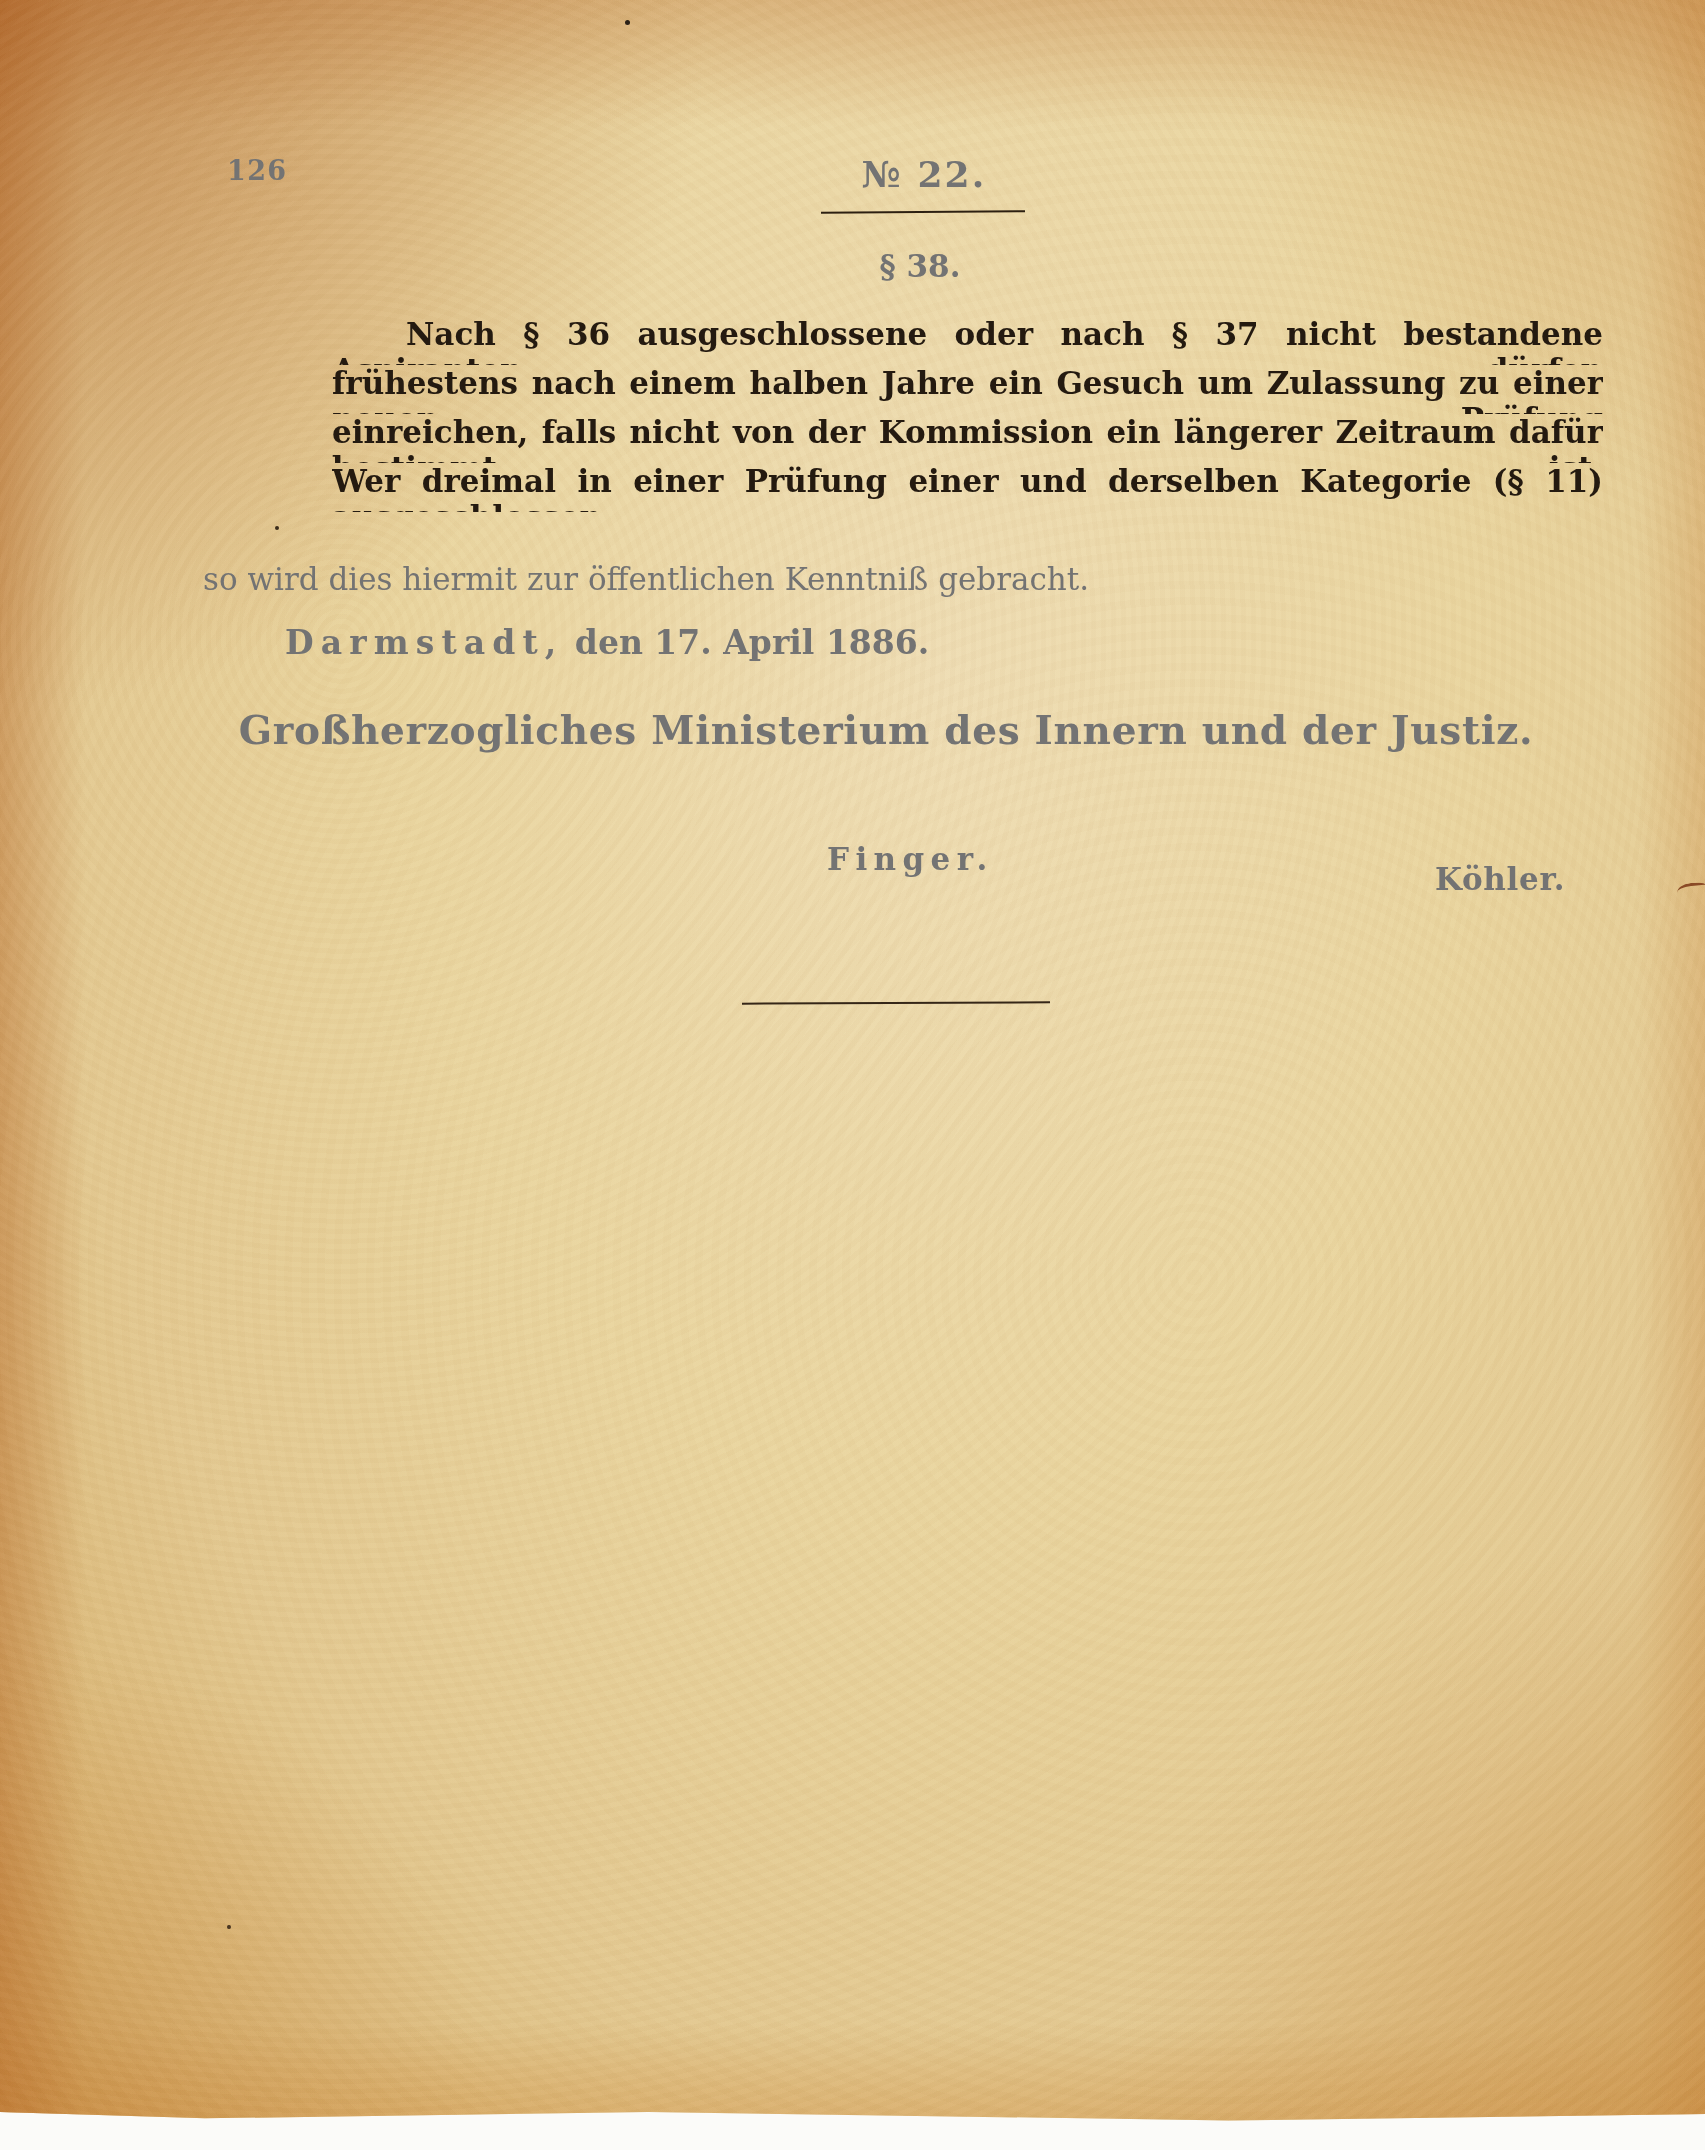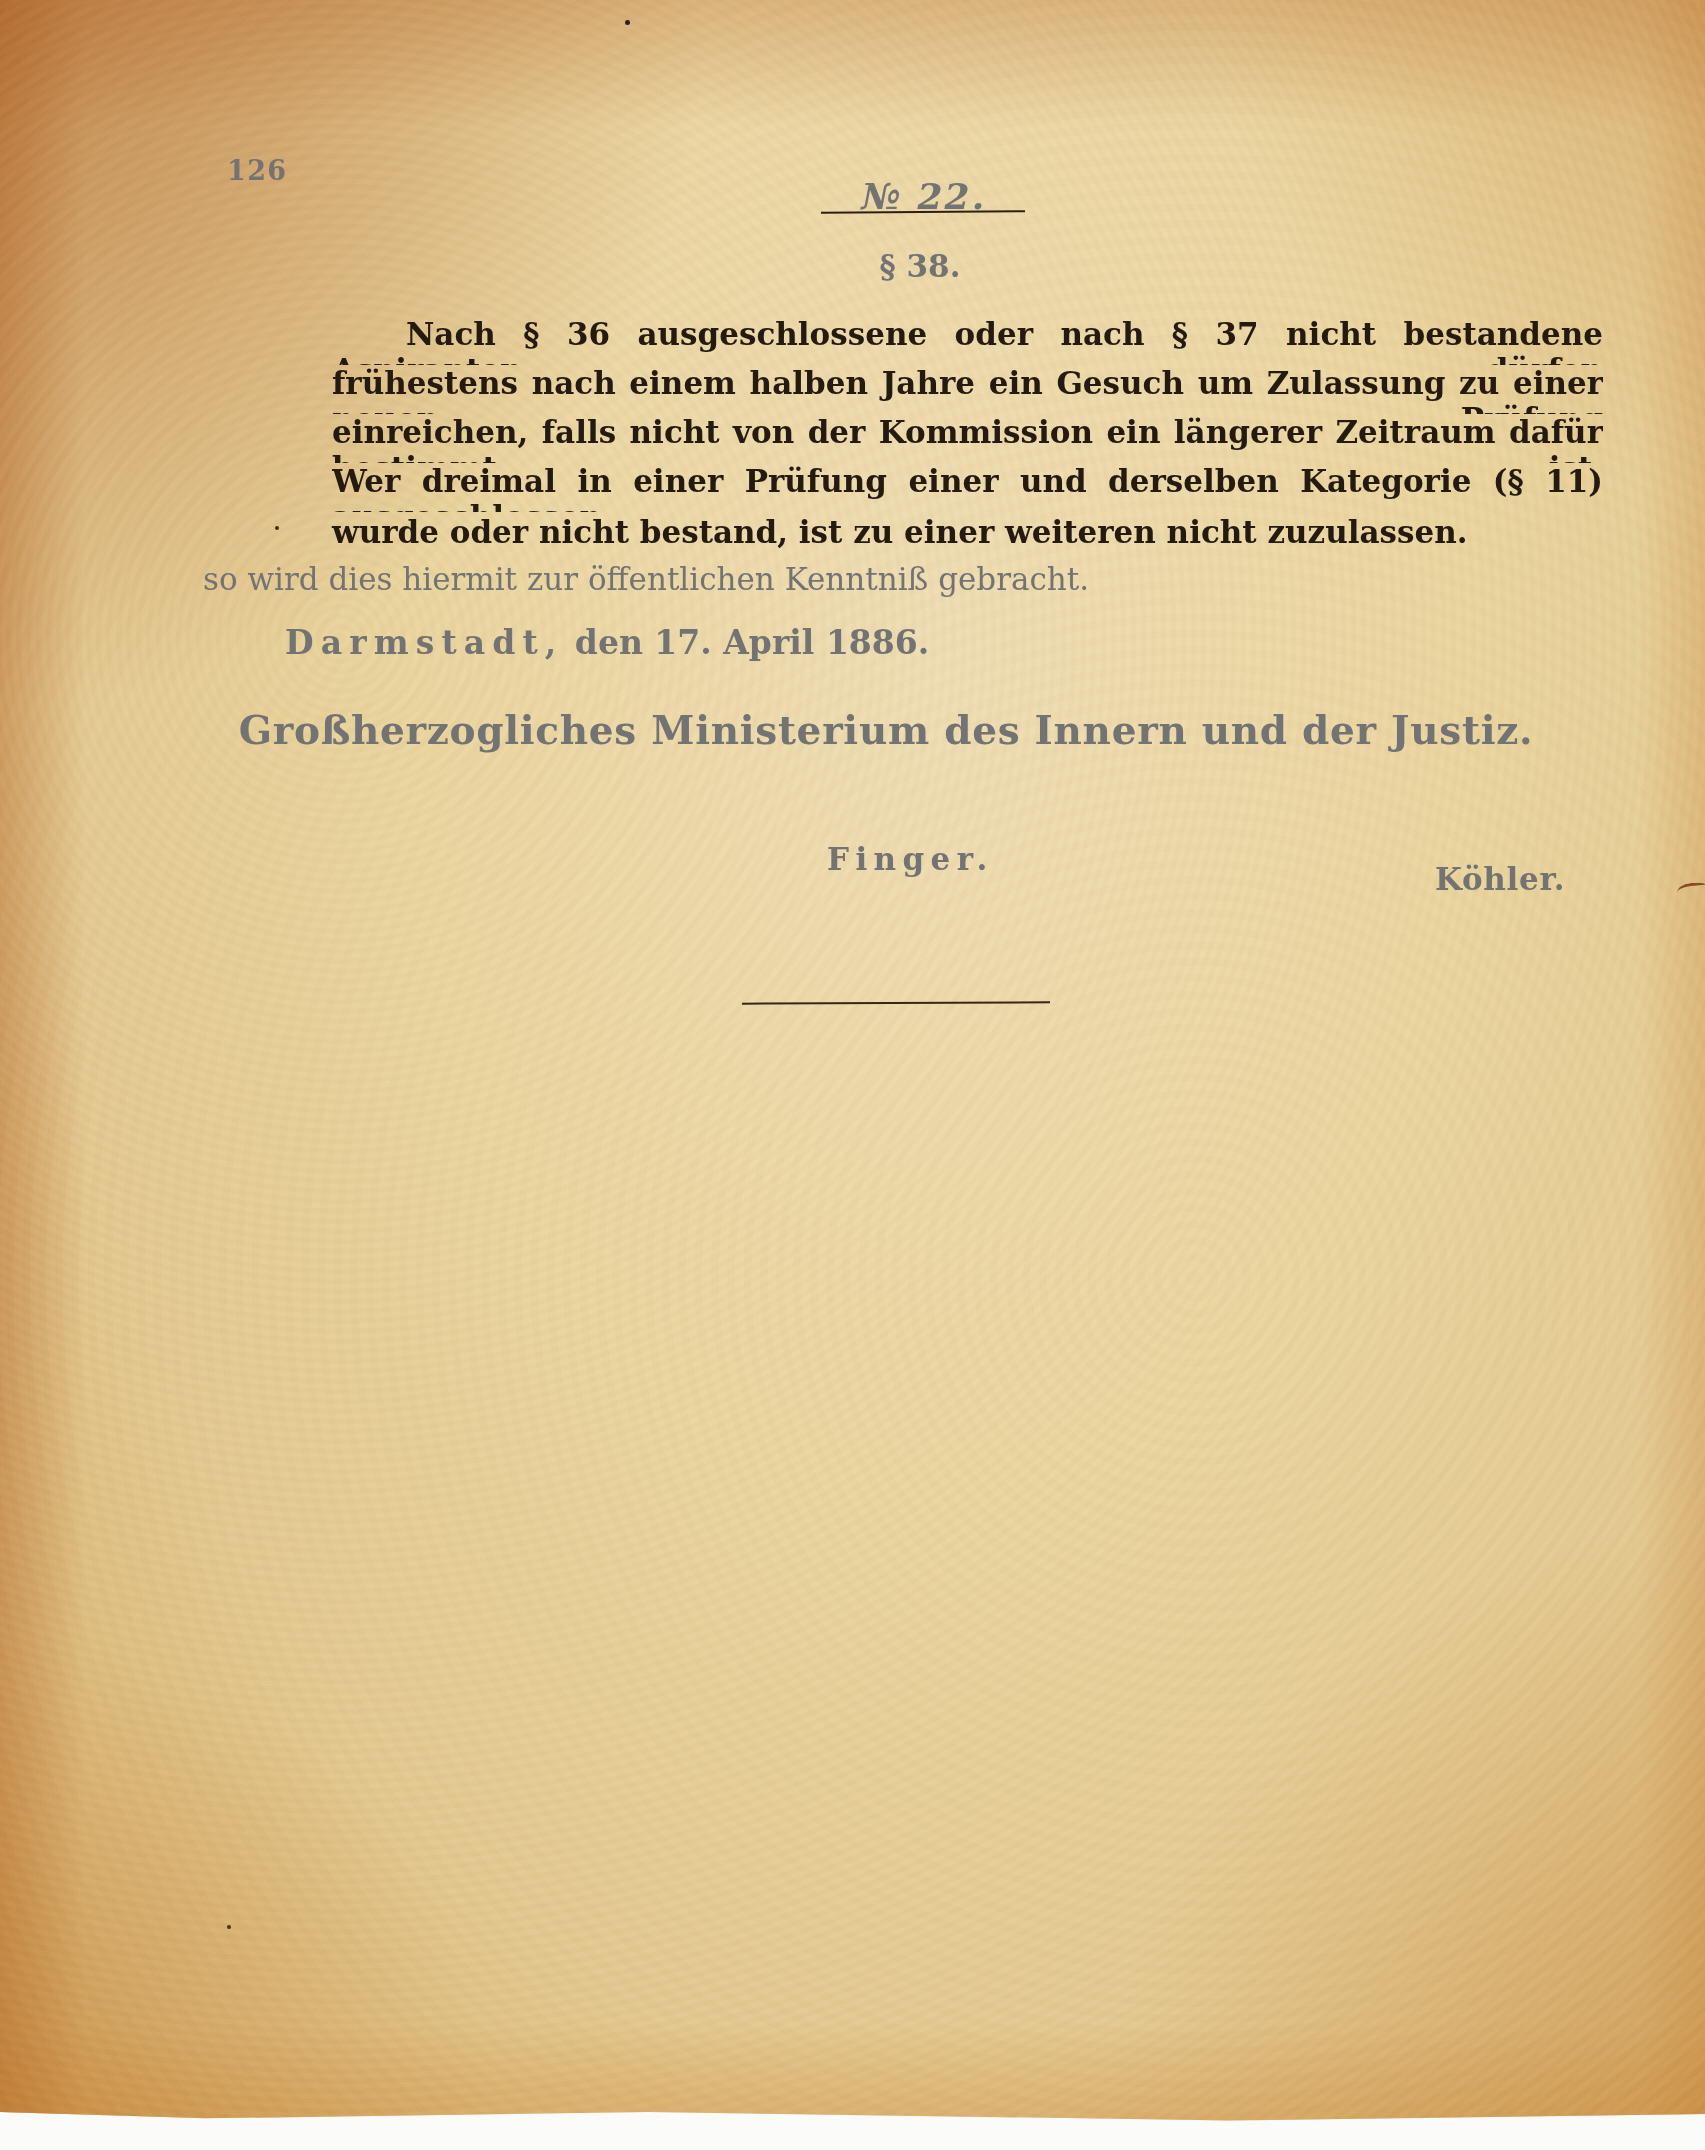--- a/index.html
+++ b/index.html
@@ -27,22 +27,22 @@
   .texture{
     position:absolute;inset:0;
     background:
       repeating-radial-gradient(circle at 20% 30%, rgba(120,80,30,.018) 0 5px, rgba(255,250,230,.02) 5px 10px),
       repeating-radial-gradient(circle at 70% 60%, rgba(120,80,30,.015) 0 7.8px, rgba(255,250,230,.015) 7.8px 16.4px);
   }
   
   .ink{position:absolute;color:#737373;}
   .pageno{left:227px;top:155px;font-size:27px;font-weight:bold;letter-spacing:1.4px;}
   .issue{
-    left:824px;top:175px;width:200px;text-align:center;
-    font-size:36px;font-weight:bold;font-style:italic;letter-spacing:2.1px;
+    left:824px;top:153px;width:200px;text-align:center;
+    font-size:36px;font-weight:bold;letter-spacing:2.1px;
   }
   .issue-rule{
     position:absolute;left:821px;top:211px;width:204px;height:2.1px;
     background:#2c1f11;transform:rotate(-.4deg);
   }
   .section{left:820px;top:248px;width:200px;text-align:center;font-size:31px;font-weight:bold;}
   .para{position:absolute;left:332px;top:316px;width:1271px;font-size:31px;font-weight:bold;color:#241a10;}
   .para .line{height:49px;line-height:40px;white-space:nowrap;}
   .para .jline{text-align:justify;text-align-last:justify;white-space:normal;height:49px;overflow:hidden;}
   .para .first{text-indent:74px;}
@@ -84,21 +84,20 @@
 <div class="ink issue">№ 22.</div>
 <div class="issue-rule"></div>
 
 <div class="ink section">§ 38.</div>
 
 <div class="para">
   <div class="jline first">Nach § 36 ausgeschlossene oder nach § 37 nicht bestandene Aspiranten dürfen</div>
   <div class="jline">frühestens nach einem halben Jahre ein Gesuch um Zulassung zu einer neuen Prüfung</div>
   <div class="jline">einreichen, falls nicht von der Kommission ein längerer Zeitraum dafür bestimmt ist.</div>
   <div class="jline">Wer dreimal in einer Prüfung einer und derselben Kategorie (§ 11) ausgeschlossen</div>
-  <div class="line">wurde oder nicht bestand, ist zu einer weiteren nicht zuzulassen.</div>
 </div>
 
 <div class="ink outdent">so wird dies hiermit zur öffentlichen Kenntniß gebracht.</div>
 
 <div class="ink dateline">
   <span class="spaced">Darmstadt,</span><span> den 17. April 1886.</span>
 </div>
 
 <div class="ink ministry">Großherzogliches Ministerium des Innern und der Justiz.</div>
 

